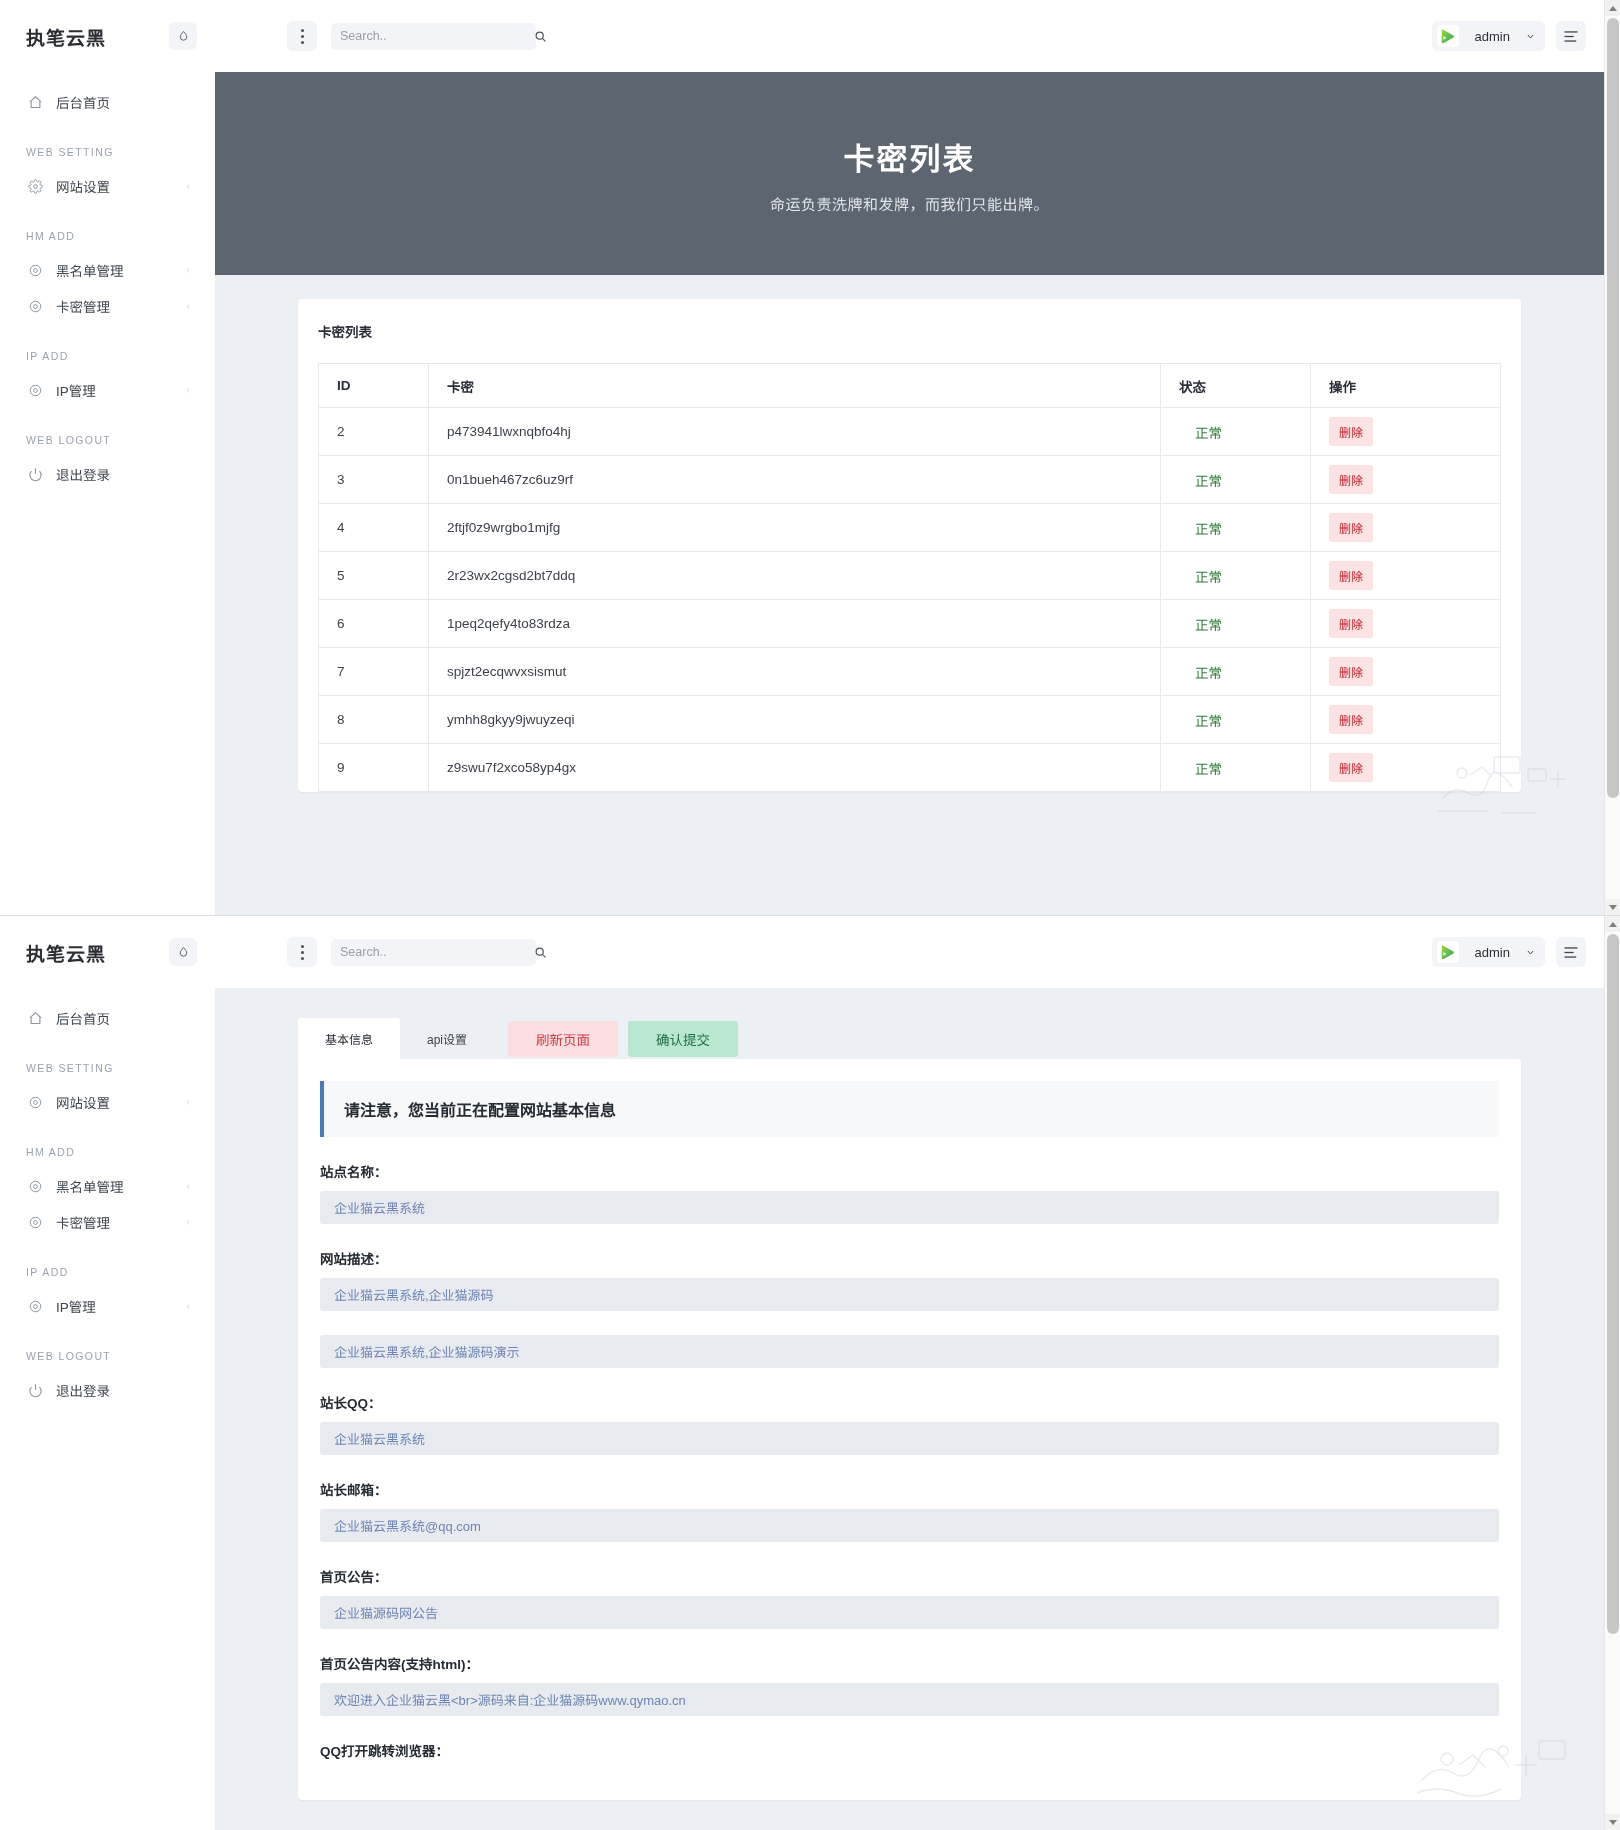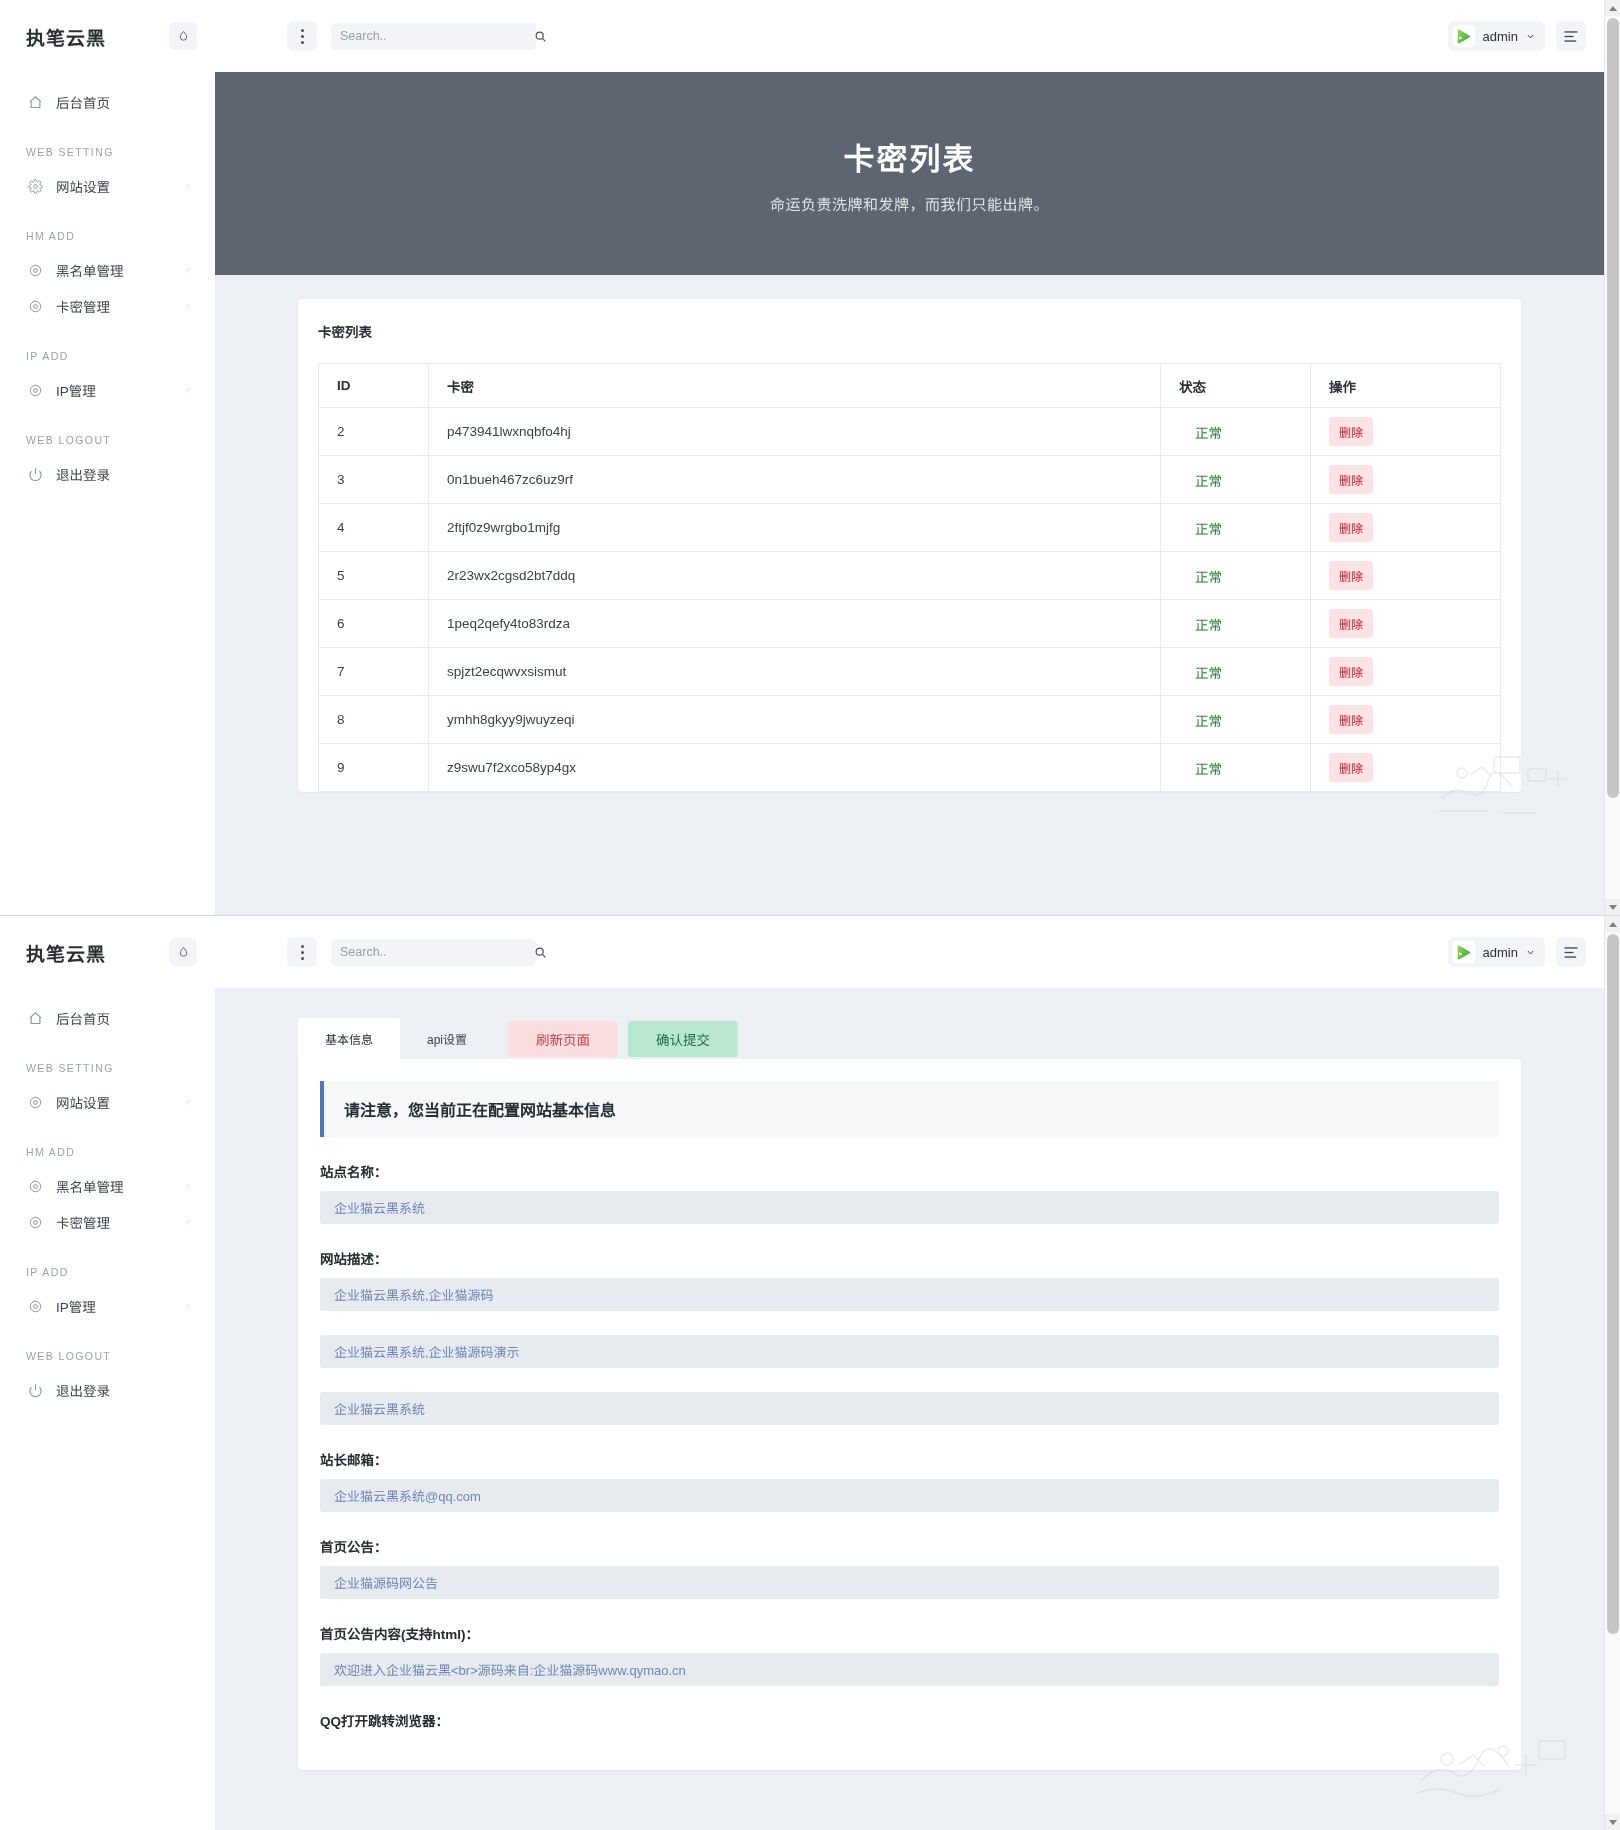--- a/index.html
+++ b/index.html
@@ -174,21 +174,21 @@
   .topbar-spacer { flex: 1 1 auto; }
 
   .user-chip {
     display: flex;
     align-items: center;
     height: 30px;
     background: #f2f4f7;
     border-radius: 6px;
     padding: 0 10px 0 5px;
     cursor: pointer;
-    gap: 8px;
+    gap: 16px;
   }
   .avatar {
     width: 22px; height: 22px;
     border-radius: 4px;
     background: #ffffff;
     display: flex; align-items: center; justify-content: center;
     overflow: hidden;
   }
   .avatar svg { width: 20px; height: 20px; }
   .user-name { font-size: 13px; color: #2d3238; font-weight: 400; }
@@ -754,21 +754,21 @@
       <button class="tab-btn refresh">刷新页面</button>
       <button class="tab-btn submit">确认提交</button>
     </div>
 
     <div class="panel">
       <div class="alert">请注意，您当前正在配置网站基本信息</div>
       <div id="fields-host">
           <div class="field"><div class="field-label">站点名称：</div><input type="text" class="field-input" value="企业猫云黑系统" style=""></div>
           <div class="field"><div class="field-label">网站描述：</div><input type="text" class="field-input" value="企业猫云黑系统,企业猫源码" style=""></div>
           <div class="field"><input type="text" class="field-input" value="企业猫云黑系统,企业猫源码演示" style=""></div>
-          <div class="field"><input type="text" class="field-input" value="企业猫云黑系统" style=""></div>
+          <div class="field"><div class="field-label">站长QQ：</div><input type="text" class="field-input" value="企业猫云黑系统" style=""></div>
           <div class="field"><div class="field-label">站长邮箱：</div><input type="text" class="field-input" value="企业猫云黑系统@qq.com" style=""></div>
           <div class="field"><div class="field-label">首页公告：</div><input type="text" class="field-input" value="企业猫源码网公告" style=""></div>
           <div class="field"><div class="field-label">首页公告内容(支持html)：</div><input type="text" class="field-input" value="欢迎进入企业猫云黑&lt;br&gt;源码来自:企业猫源码www.qymao.cn" style=""></div>
           <div class="field">
             <div class="field-label">QQ打开跳转浏览器：</div>
           </div>
         </div>
     </div>
 
     <svg class="watermark wm-2" viewBox="0 0 175 95">

